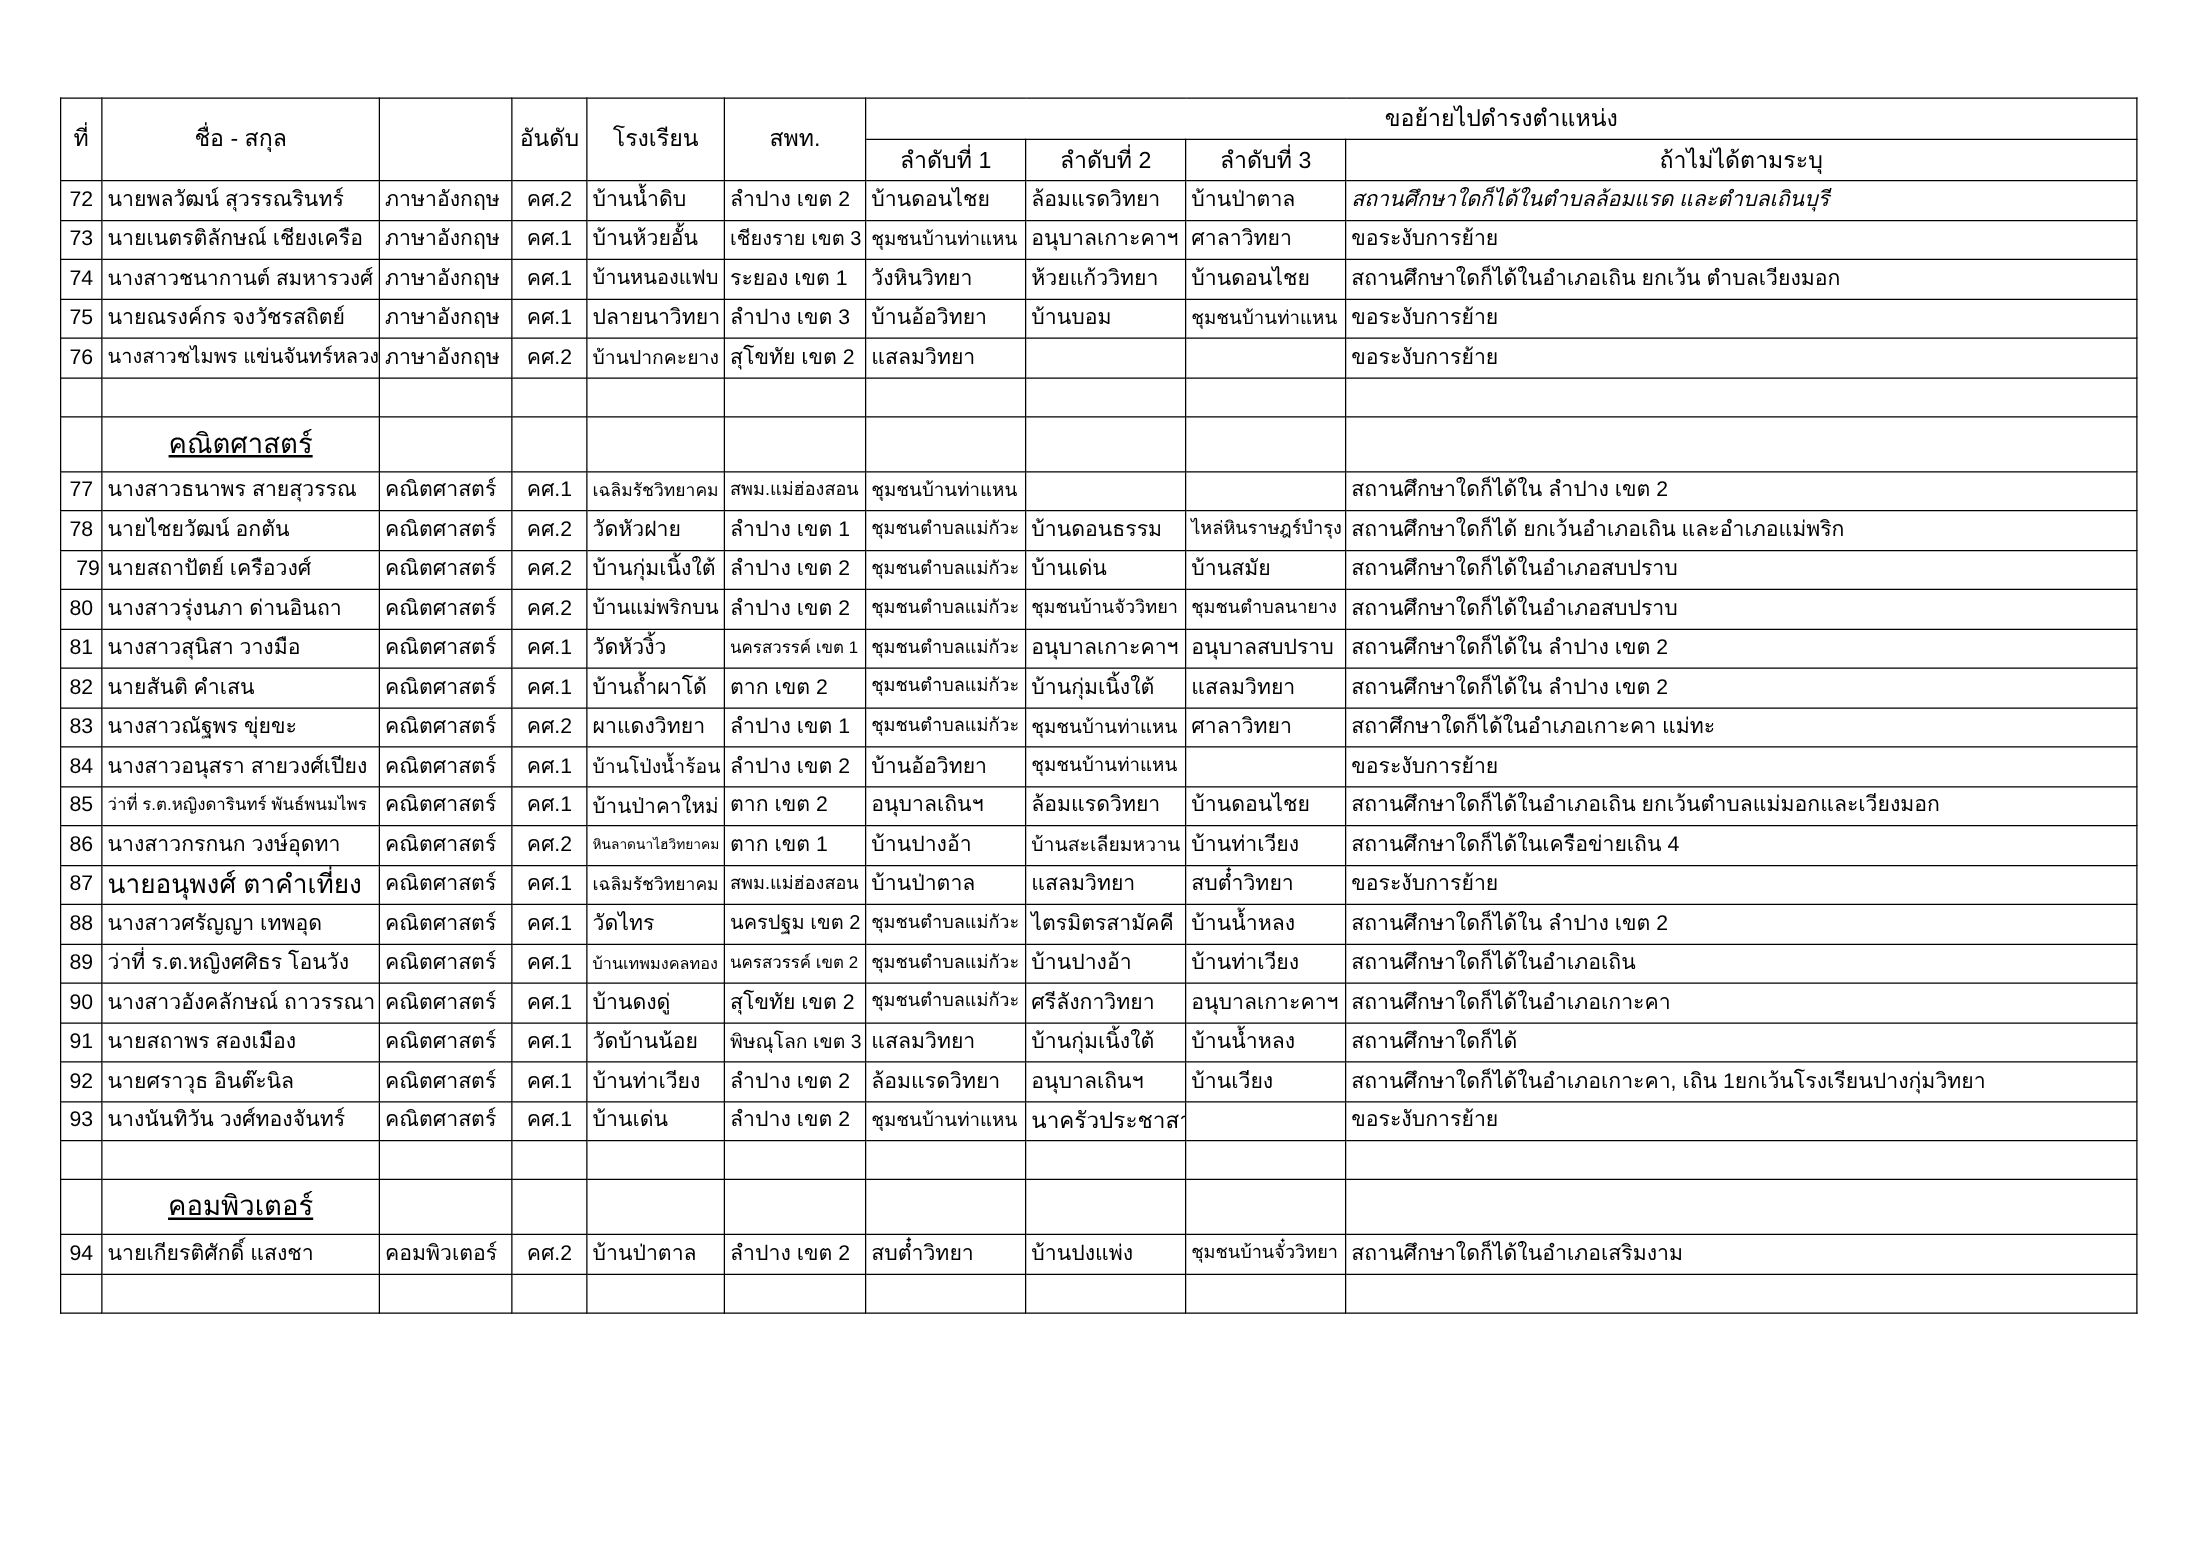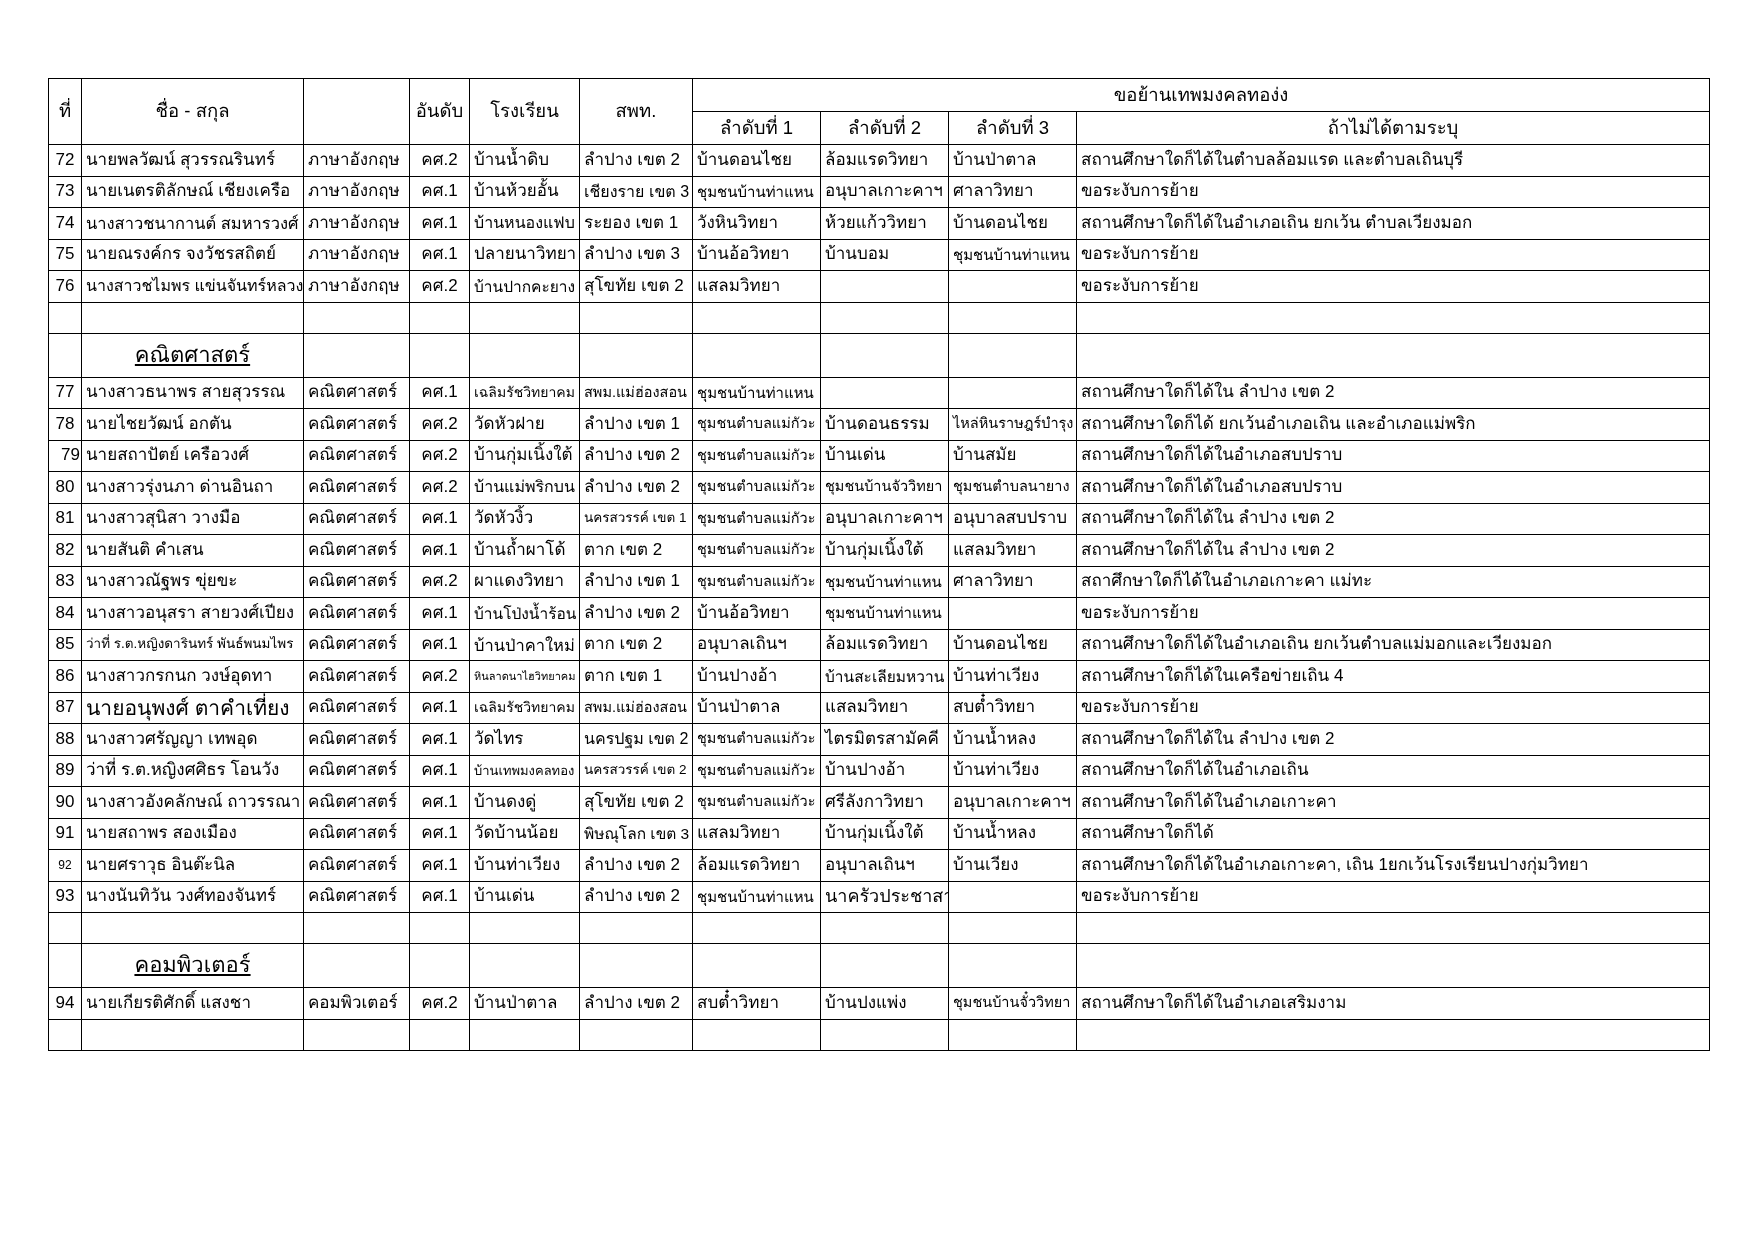--- a/index.html
+++ b/index.html
@@ -88,41 +88,41 @@
         <col class="c-other">
     </colgroup>
     <thead>
       <tr class="hdr-tall">
         <td class="hdr" rowspan="2">ที่</td>
         <td class="hdr" rowspan="2">ชื่อ - สกุล</td>
         <td class="hdr" rowspan="2"></td>
         <td class="hdr" rowspan="2">อันดับ</td>
         <td class="hdr" rowspan="2">โรงเรียน</td>
         <td class="hdr" rowspan="2">สพท.</td>
-        <td class="hdr" colspan="4">ขอย้านเทพมงคลทอง่ง</td>
+        <td class="hdr" colspan="4">ขอย้ายไปดำรงตำแหน่ง</td>
       </tr>
       <tr class="hdr-tall">
         <td class="hdr">ลำดับที่ 1</td>
         <td class="hdr">ลำดับที่ 2</td>
         <td class="hdr">ลำดับที่ 3</td>
         <td class="hdr">ถ้าไม่ได้ตามระบุ</td>
       </tr>
     </thead>
     <tbody id="tbody">
         <tr class="row">
           <td class="c-no-cell" style="font-size: 17px;">72</td>
           <td class="name-cell" style="font-size: 17px;">นายพลวัฒน์  สุวรรณรินทร์</td>
           <td style="font-size: 17px;">ภาษาอังกฤษ</td>
           <td class="rank-cell" style="font-size: 17px;">คศ.2</td>
           <td style="font-size: 17px;">บ้านน้ำดิบ</td>
           <td style="font-size: 17px;">ลำปาง เขต 2</td>
           <td style="font-size: 17px;">บ้านดอนไชย</td>
           <td style="font-size: 17px;">ล้อมแรดวิทยา</td>
           <td style="font-size: 17px;">บ้านป่าตาล</td>
-          <td style="font-size: 17px;">สถานศึกษาใดก็ได้ในตำบลล้อมแรด และตำบลเถินบุรี</td>
+          <td style="font-size: 17px; font-style: italic;">สถานศึกษาใดก็ได้ในตำบลล้อมแรด และตำบลเถินบุรี</td>
         </tr>
         <tr class="row">
           <td class="c-no-cell" style="font-size: 17px;">73</td>
           <td class="name-cell" style="font-size: 17px;">นายเนตรติลักษณ์  เชียงเครือ</td>
           <td style="font-size: 17px;">ภาษาอังกฤษ</td>
           <td class="rank-cell" style="font-size: 17px;">คศ.1</td>
           <td style="font-size: 17px;">บ้านห้วยอั้น</td>
           <td style="font-size: 16px;">เชียงราย เขต 3</td>
           <td style="font-size: 15px;">ชุมชนบ้านท่าแหน</td>
           <td style="font-size: 17px;">อนุบาลเกาะคาฯ</td>
@@ -363,21 +363,21 @@
           <td style="font-size: 17px;">คณิตศาสตร์</td>
           <td class="rank-cell" style="font-size: 17px;">คศ.1</td>
           <td style="font-size: 17px;">วัดบ้านน้อย</td>
           <td style="font-size: 15.5px;">พิษณุโลก เขต 3</td>
           <td style="font-size: 17px;">แสลมวิทยา</td>
           <td style="font-size: 17px;">บ้านกุ่มเนิ้งใต้</td>
           <td style="font-size: 17px;">บ้านน้ำหลง</td>
           <td style="font-size: 17px;">สถานศึกษาใดก็ได้</td>
         </tr>
         <tr class="row">
-          <td class="c-no-cell" style="font-size: 12px;">92</td>
+          <td class="c-no-cell" style="font-size: 17px;">92</td>
           <td class="name-cell" style="font-size: 17px;">นายศราวุธ  อินต๊ะนิล</td>
           <td style="font-size: 17px;">คณิตศาสตร์</td>
           <td class="rank-cell" style="font-size: 17px;">คศ.1</td>
           <td style="font-size: 17px;">บ้านท่าเวียง</td>
           <td style="font-size: 17px;">ลำปาง เขต 2</td>
           <td style="font-size: 17px;">ล้อมแรดวิทยา</td>
           <td style="font-size: 17px;">อนุบาลเถินฯ</td>
           <td style="font-size: 17px;">บ้านเวียง</td>
           <td style="font-size: 17px;">สถานศึกษาใดก็ได้ในอำเภอเกาะคา, เถิน 1ยกเว้นโรงเรียนปางกุ่มวิทยา</td>
         </tr>

